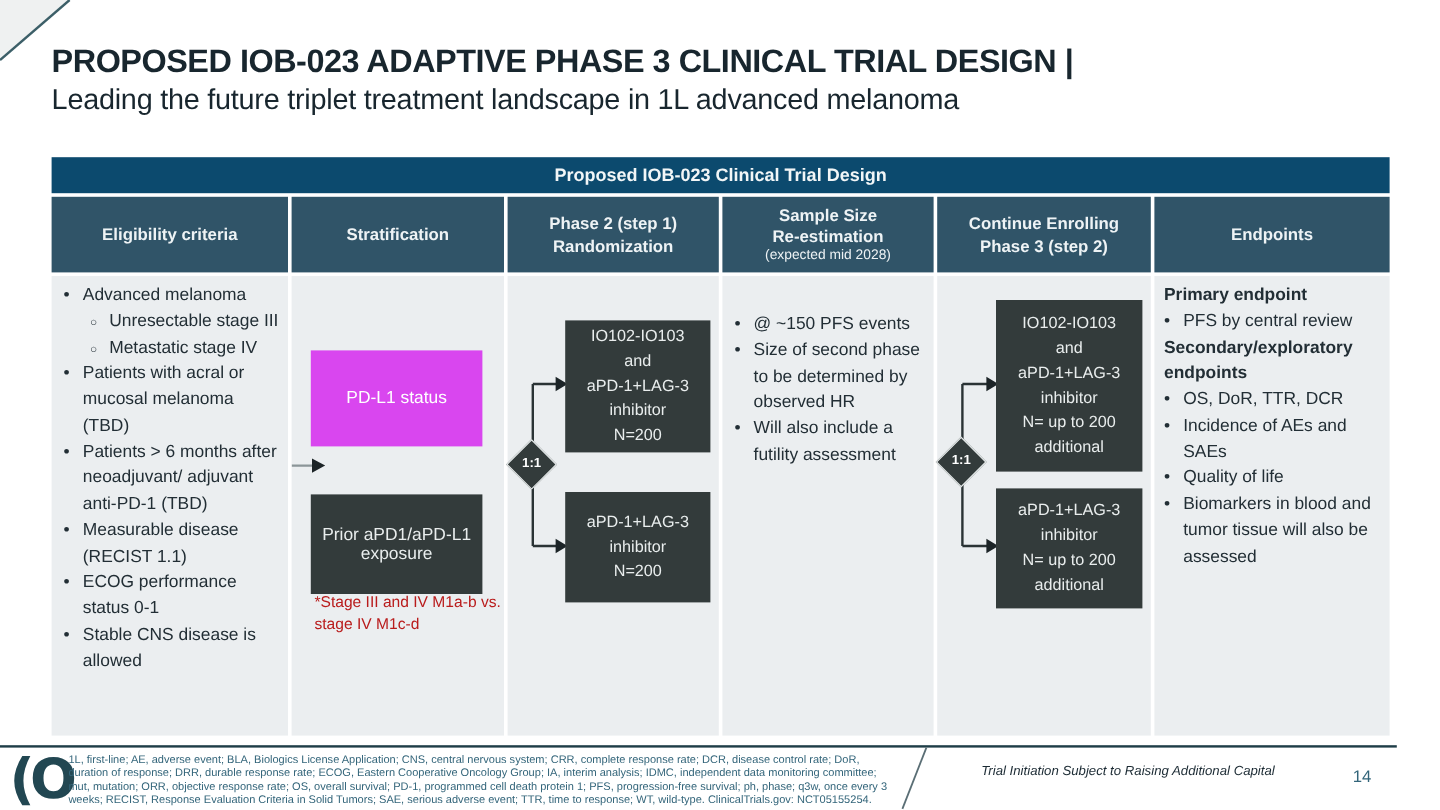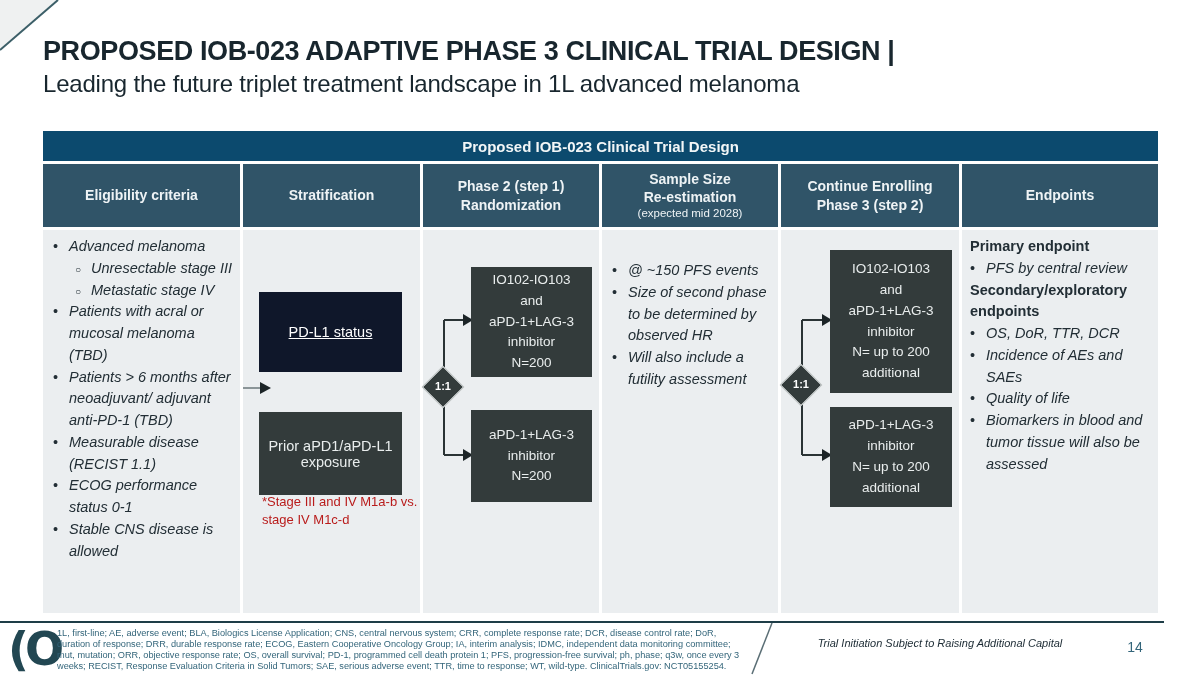--- a/index.html
+++ b/index.html
@@ -33,26 +33,26 @@
   .c5 { width:178px; margin-right:3px; }
   .c6 { width:196px; }
   .pre { white-space:pre-line; }
 
   
   .list { padding:6px 6px 0 10px; font-size:14.5px; line-height:1.5; }
   .li { display:flex; }
   .li::before { content:"\2022"; width:16px; flex:none; }
   .li.sub { padding-left:22px; }
   .li.sub::before { content:"\25CB"; font-size:10px; padding-top:4px; width:16px; }
-  .li-text { flex:1;font-style:italic; }
+  .li-text { flex:1; }
 
   
   .strat-box { position:absolute; left:16px; width:143px; display:flex; align-items:center;
                justify-content:center; text-align:center; font-size:14.5px; padding:4px; }
-  .sage { top:62px; height:80px; background:#0f172a; color:#ffffff;text-decoration:underline; }
+  .sage { top:62px; height:80px; background:#d946ef; color:#ffffff; }
   .charcoal { background:#333B3B; color:#e9eded; }
   .strat-dark { top:182px; height:83px; }
   .strat-note { position:absolute; left:19px; top:263px; font-size:13px; line-height:1.35; color:#b91c1c; }
   .strat-arrow { position:absolute; left:0; top:150px; }
 
   
   .connector { position:absolute; left:0; top:0; }
   .arm-box { position:absolute; background:#333B3B; color:#e9eded; display:flex; align-items:center;
              justify-content:center; text-align:center; font-size:13.5px; line-height:1.55; padding:2px; }
   .p2-arm1 { left:48px; top:37px; width:121px; height:110px; }

